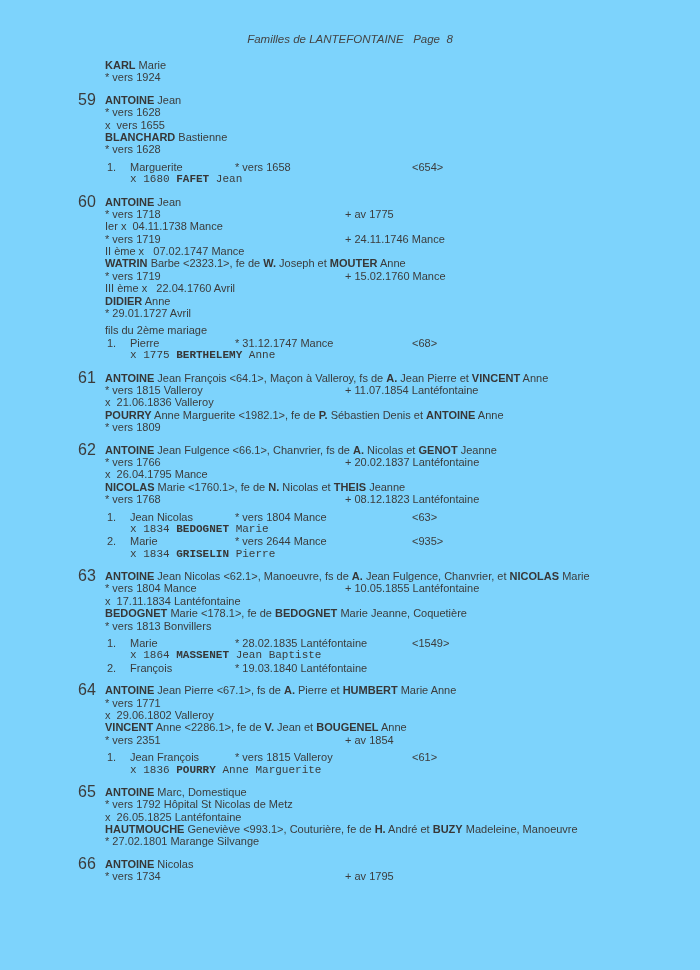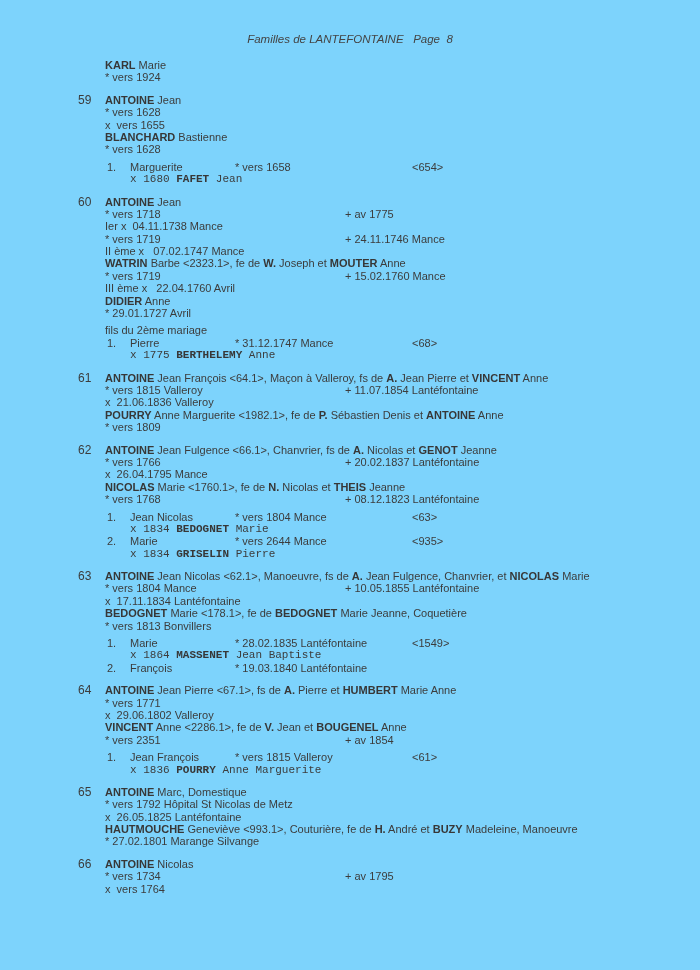--- a/index.html
+++ b/index.html
@@ -31,21 +31,21 @@
   }
   .record {
     position: relative;
     padding-left: 105px;
     margin-bottom: 10px;
   }
   .rec-num {
     position: absolute;
     left: 78px;
     top: 0;
-    font-size: 12px;
+    font-size: 16px;
     line-height: 12.4px;
   }
   .line {
     font-size: 11px;
     line-height: 12.4px;
     height: 12.4px;
     white-space: pre;
   }
   .b { font-weight: bold; color: #373737; }
   .dates-line { position: relative; }
@@ -167,17 +167,16 @@
           <div class="line">x  26.05.1825 Lantéfontaine</div>
           <div class="line person-line"><span class="b">HAUTMOUCHE</span><span> Geneviève &lt;993.1&gt;, Couturière, fe de </span><span class="b">H.</span><span> André et </span><span class="b">BUZY</span><span> Madeleine, Manoeuvre</span></div>
           <div class="line dates-line"><span class="birth">* 27.02.1801 Marange Silvange</span></div>
         </div>
       </div>
       <div class="record">
         <div class="rec-num">66</div>
         <div class="rec-body">
           <div class="line person-line"><span class="b">ANTOINE</span><span> Nicolas</span></div>
           <div class="line dates-line"><span class="birth">* vers 1734</span><span class="death">+ av 1795</span></div>
-          <div class="line">x  vers 1764</div>
         </div>
       </div>
     </div>
 </div>
 
 </body></html>

